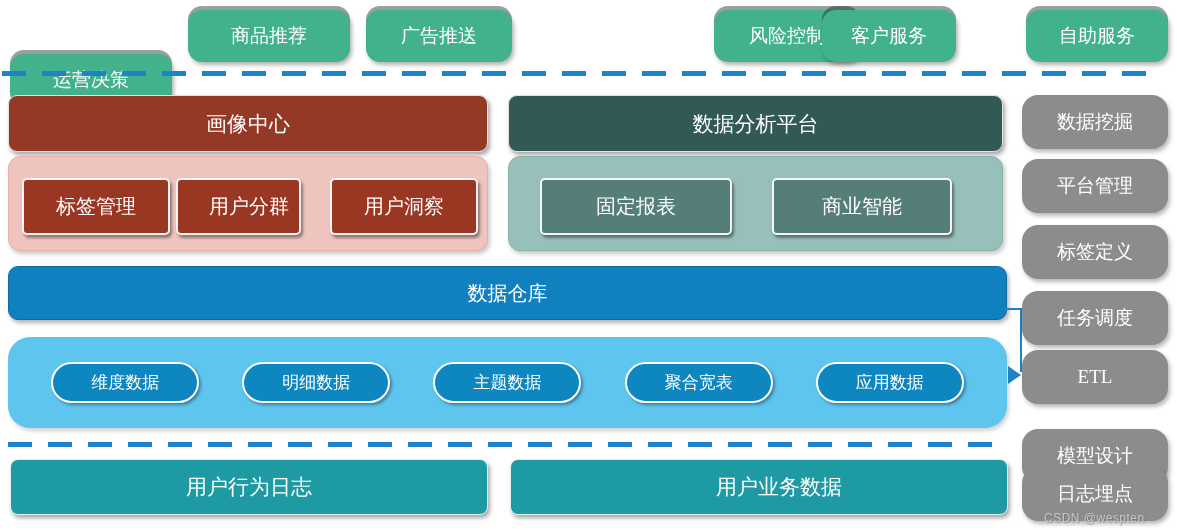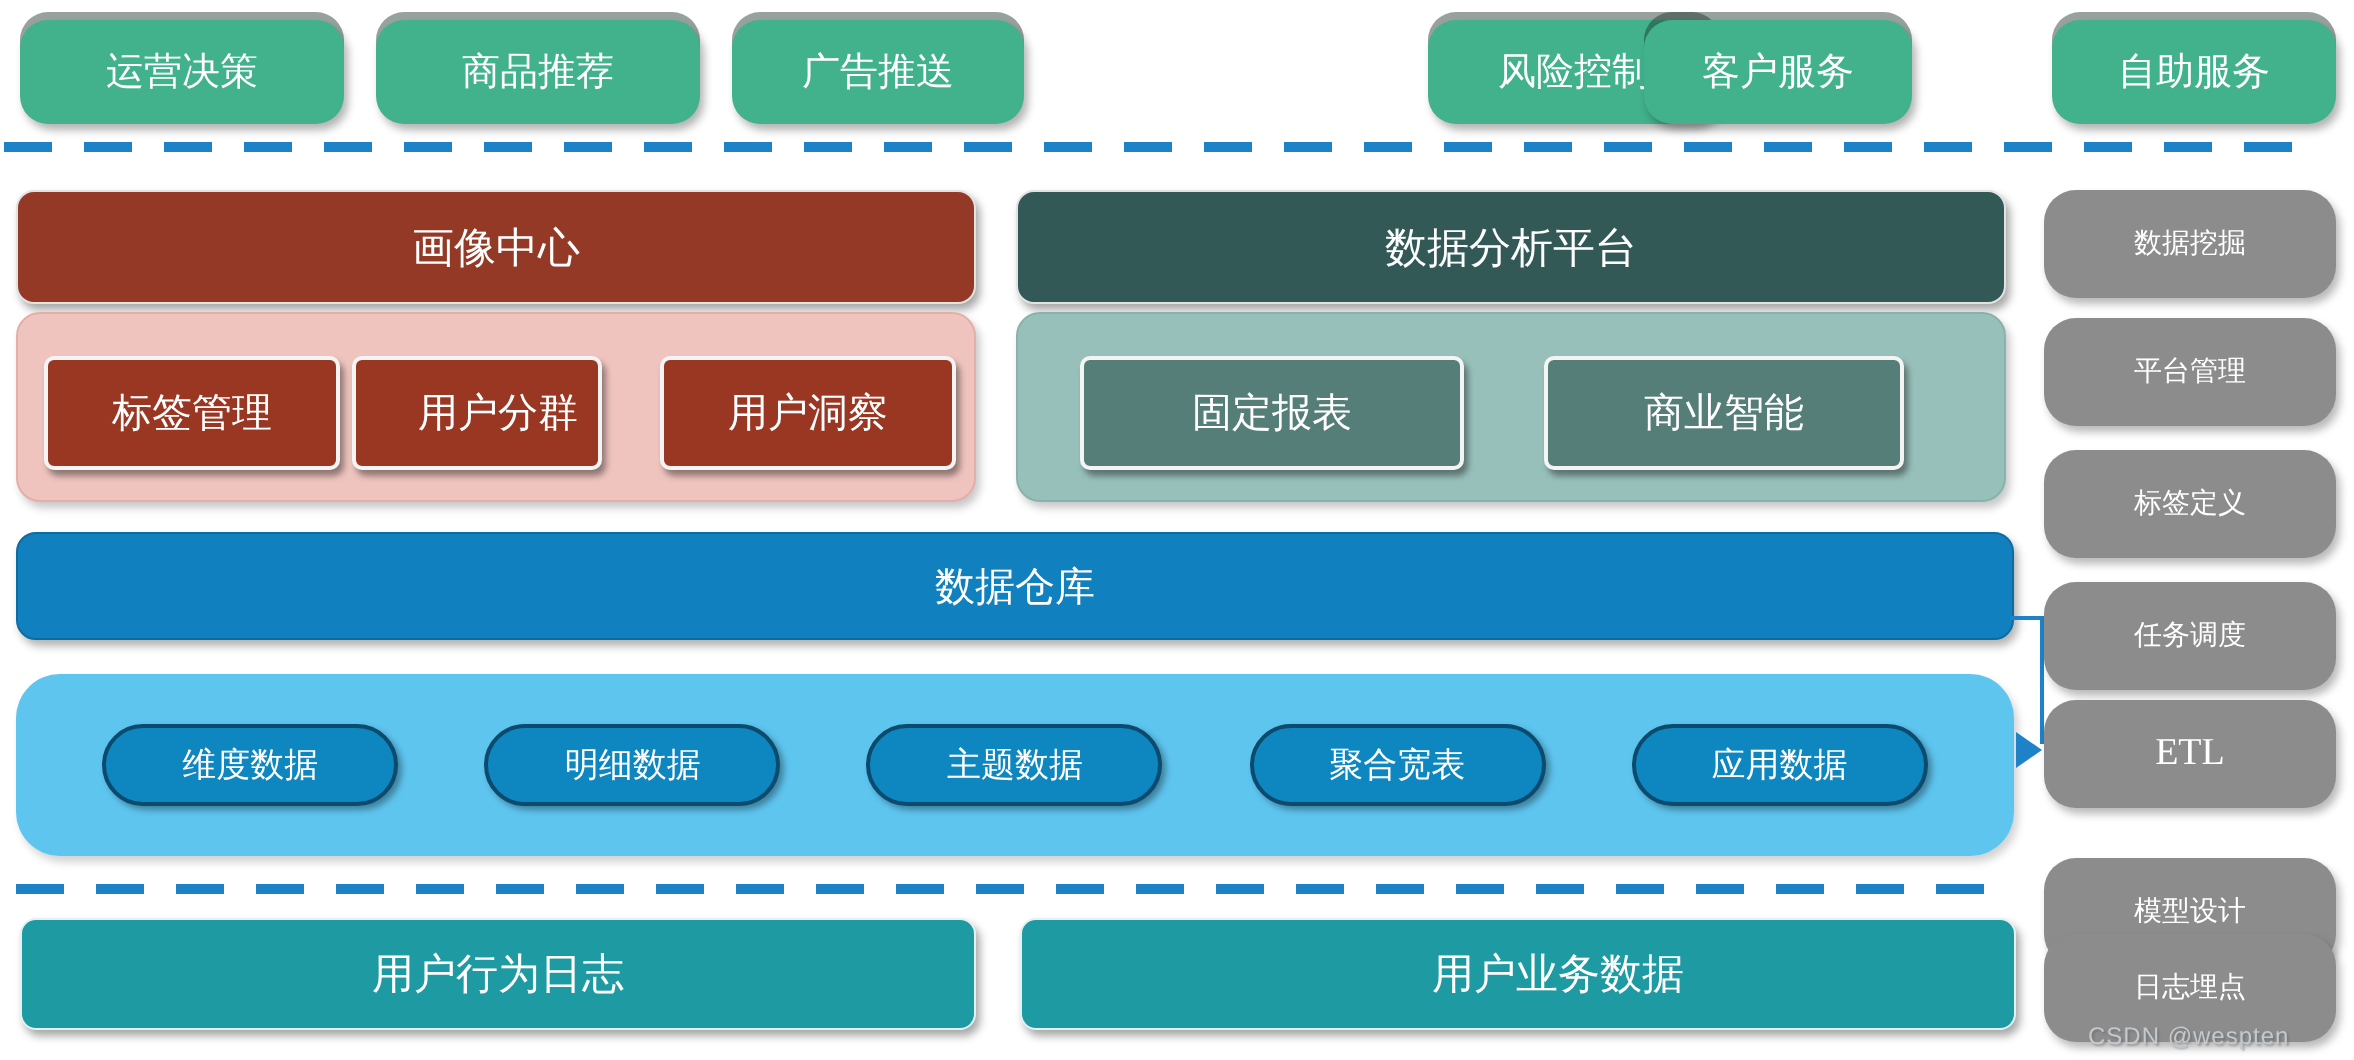--- a/index.html
+++ b/index.html
@@ -36,49 +36,49 @@
   .tealbox{background:#557e79;}
 
   
   .warehouse{left:8px;top:266px;width:999px;height:54px;background:#1180be;border-radius:10px;
              font-size:20px;border:1px solid #0d6ba1;box-shadow:2px 3px 4px rgba(0,0,0,.30);}
 
   
   .datapanel{position:absolute;left:8px;top:337px;width:999px;height:91px;background:#5ec5ef;
              border-radius:22px;display:flex;align-items:center;justify-content:space-evenly;
              box-shadow:2px 3px 4px rgba(0,0,0,.18);}
-  .pill{width:148px;height:41px;background:#0e86c0;border:2px solid #0c4a6e;border-radius:23px;
+  .pill{width:148px;height:41px;background:#0e86c0;border:2px solid #ffffff;border-radius:23px;
         display:flex;align-items:center;justify-content:center;color:#fff;font-size:17px;
         box-sizing:border-box;box-shadow:2px 2px 3px rgba(0,0,0,.35);}
 
   
   .src{top:459px;height:56px;background:#1e9aa2;border-radius:8px;font-size:21px;
        border:1px solid #e3f1f2;box-shadow:2px 3px 4px rgba(0,0,0,.35);}
 
   
-  .gray{left:1022px;width:146px;height:54px;background:#8c8c8c;border-radius:16px;font-size:14px;
+  .gray{left:1022px;width:146px;height:54px;background:#8c8c8c;border-radius:16px;font-size:19px;
         box-shadow:2px 3px 4px rgba(0,0,0,.28);}
   .serif{font-family:"Liberation Serif","DejaVu Serif",serif;font-size:19px;}
 
   
   .conn-h{position:absolute;left:1005px;top:308px;width:17px;height:2px;background:#1e82c8;}
   .conn-v{position:absolute;left:1020px;top:308px;width:2px;height:64px;background:#1e82c8;}
   .conn-arrow{position:absolute;left:1008px;top:366px;width:0;height:0;
               border-top:9px solid transparent;border-bottom:9px solid transparent;
               border-left:13px solid #1e82c8;}
 
   .watermark{position:absolute;left:1044px;top:511px;font-size:12px;color:#c3c8cc;
              text-shadow:1px 1px 1px rgba(90,95,100,.45);letter-spacing:.5px;}
 </style>
 </head>
 <body>
 
 <div class="stage">
 
-  <div class="cell app-btn" style="left:10px;width:162px;">运营决策</div>
+  <div class="cell app-btn" style="left:10px;width:162px;margin-top:44px;">运营决策</div>
   <div class="cell app-btn" style="left:188px;width:162px;">商品推荐</div>
   <div class="cell app-btn" style="left:366px;width:146px;">广告推送</div>
   <div class="cell app-btn" style="left:714px;width:146px;">风险控制</div>
   <div class="cell app-btn" style="left:822px;width:134px;">客户服务</div>
   <div class="cell app-btn" style="left:1026px;width:142px;">自助服务</div>
 
   <div class="dash dash-top"></div>
 
   <div class="cell hdr portrait-hdr">画像中心</div>
   <div class="panel portrait-panel"></div>

